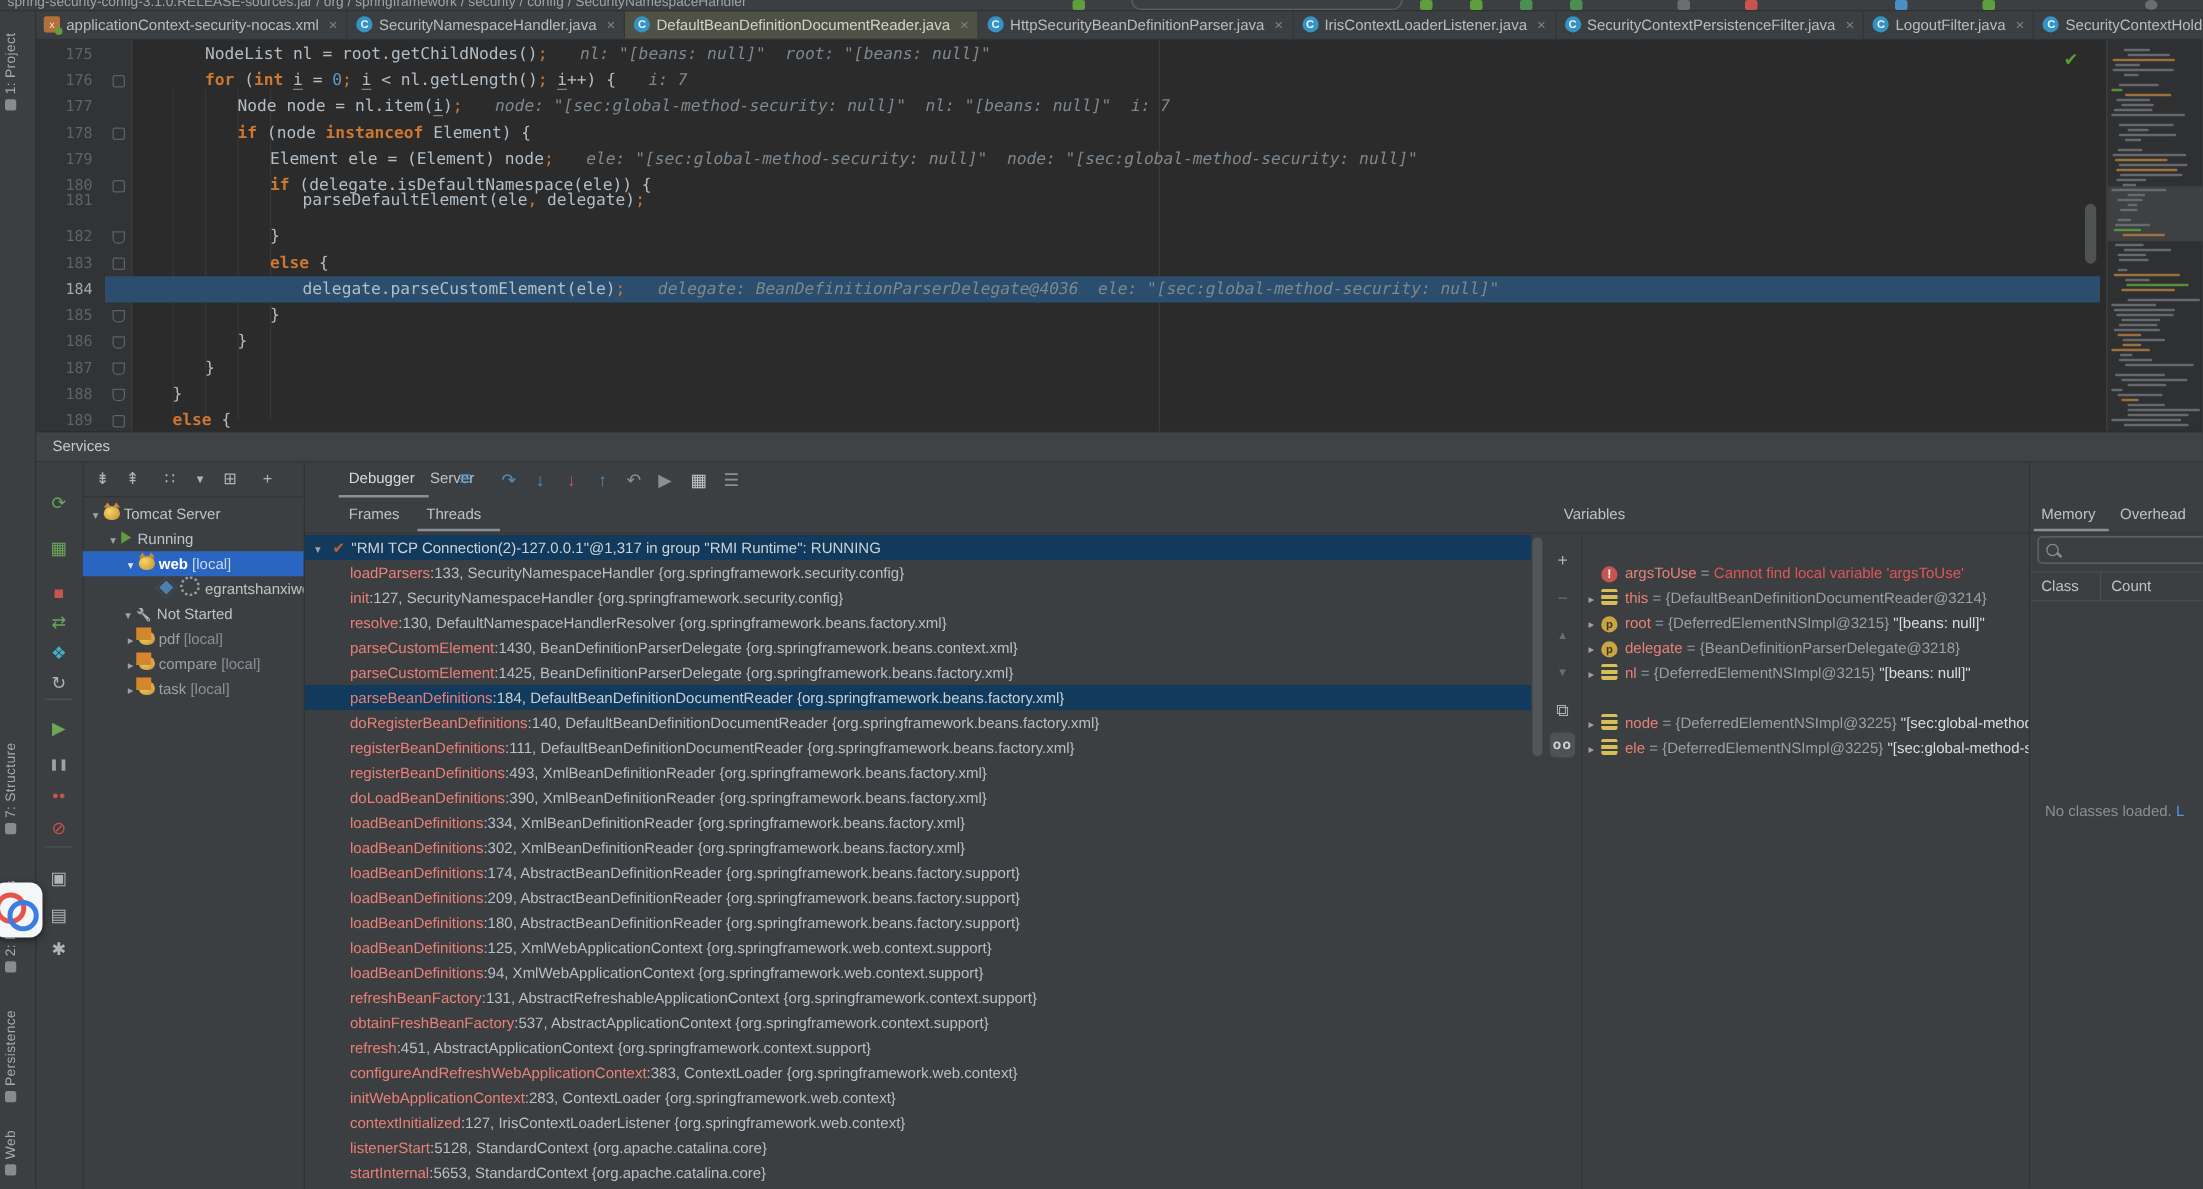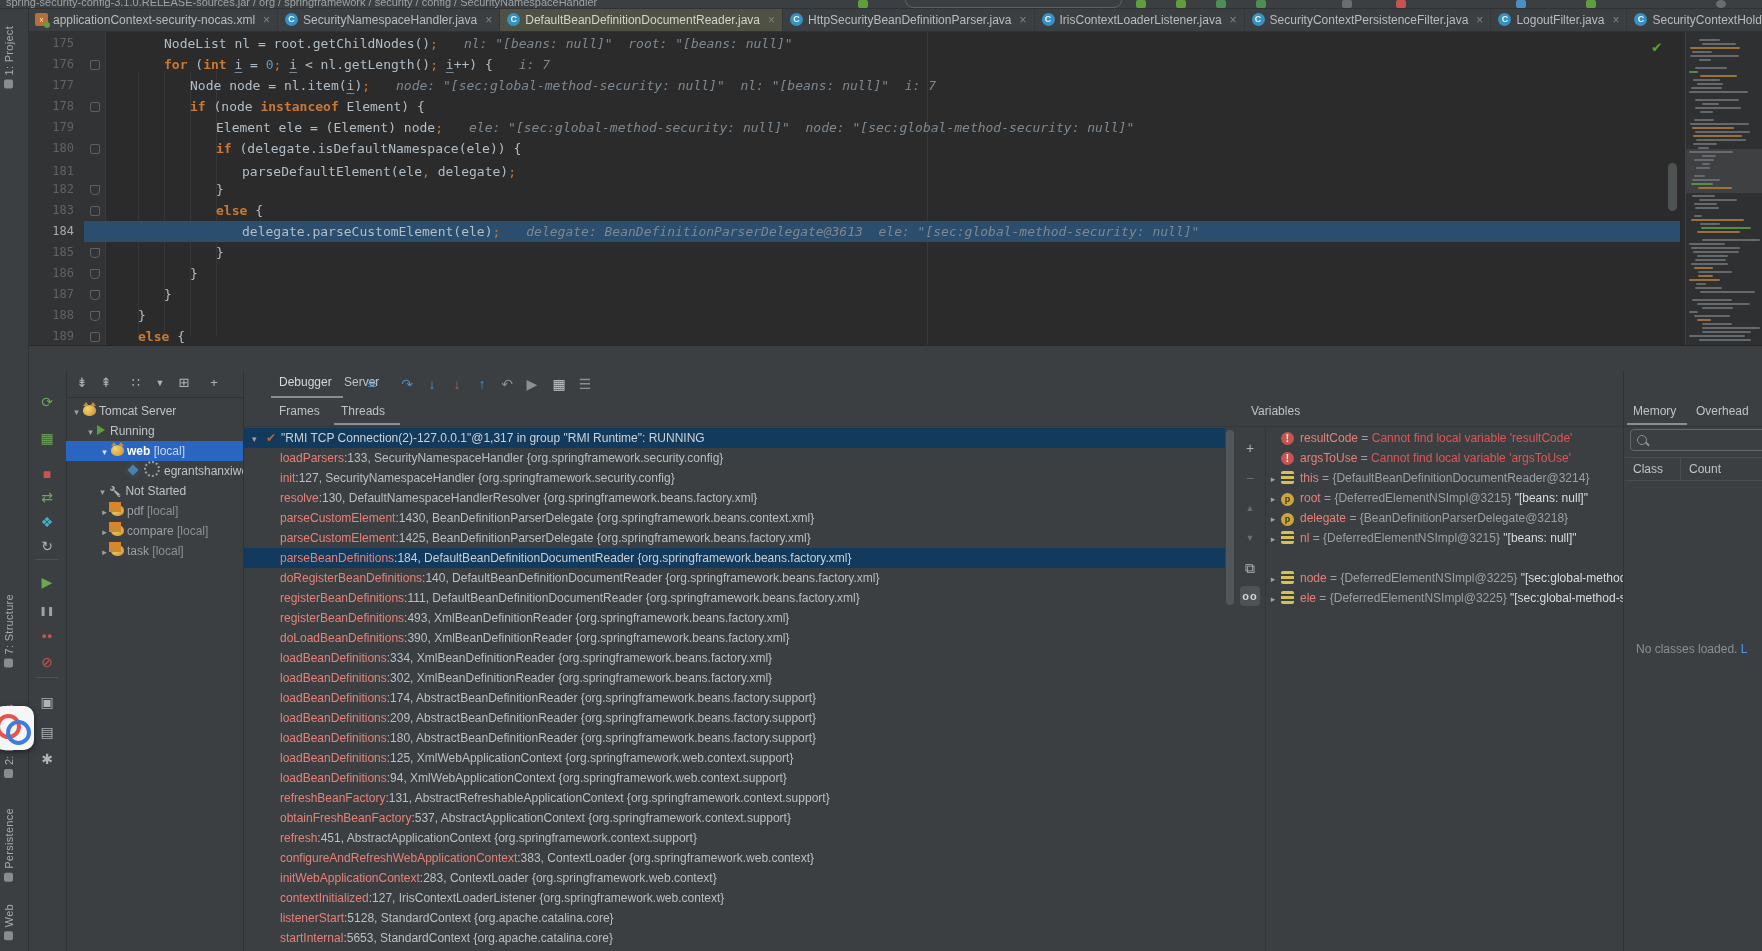--- a/index.html
+++ b/index.html
@@ -217,24 +217,24 @@
 <div id="editor">
   <div id="gutter-bg"></div>
   <div id="exec-band" style="top: 190.1px;"></div>
   <div id="code-lines">
       <div class="cl" style="top: 2px;"><span class="ln">175</span><span class="code" style="left: 136px;"><span class="tk-p">NodeList nl = root.getChildNodes()</span><span class="tk-o">;</span><span class="inline-hint">nl: "[beans: null]"  root: "[beans: null]"</span></span></div>
       <div class="cl" style="top: 22.9px;"><span class="ln">176</span><span class="fold"></span><span class="code" style="left: 136px;"><span class="tk-kw">for</span><span class="tk-p"> (</span><span class="tk-kw">int</span><span class="tk-p"> </span><span class="tk-un">i</span><span class="tk-p"> = </span><span class="tk-nm">0</span><span class="tk-o">;</span><span class="tk-p"> </span><span class="tk-un">i</span><span class="tk-p"> &lt; nl.getLength()</span><span class="tk-o">;</span><span class="tk-p"> </span><span class="tk-un">i</span><span class="tk-p">++) {</span><span class="inline-hint">i: 7</span></span></div>
       <div class="cl" style="top: 43.8px;"><span class="ln">177</span><span class="code" style="left: 162px;"><span class="tk-p">Node node = nl.item(</span><span class="tk-un">i</span><span class="tk-p">)</span><span class="tk-o">;</span><span class="inline-hint">node: "[sec:global-method-security: null]"  nl: "[beans: null]"  i: 7</span></span></div>
       <div class="cl" style="top: 64.7px;"><span class="ln">178</span><span class="fold"></span><span class="code" style="left: 162px;"><span class="tk-kw">if</span><span class="tk-p"> (node </span><span class="tk-kw">instanceof</span><span class="tk-p"> Element) {</span></span></div>
       <div class="cl" style="top: 85.6px;"><span class="ln">179</span><span class="code" style="left: 188px;"><span class="tk-p">Element ele = (Element) node</span><span class="tk-o">;</span><span class="inline-hint">ele: "[sec:global-method-security: null]"  node: "[sec:global-method-security: null]"</span></span></div>
       <div class="cl" style="top: 106.5px;"><span class="ln">180</span><span class="fold"></span><span class="code" style="left: 188px;"><span class="tk-kw">if</span><span class="tk-p"> (delegate.isDefaultNamespace(ele)) {</span></span></div>
-      <div class="cl" style="top: 130px;"><span class="ln">181</span><span class="code" style="left: 214px;"><span class="tk-p">parseDefaultElement(ele</span><span class="tk-o">,</span><span class="tk-p"> delegate)</span><span class="tk-o">;</span></span></div>
+      <div class="cl" style="top: 119px;"><span class="ln">181</span><span class="code" style="left: 214px;"><span class="tk-p">parseDefaultElement(ele</span><span class="tk-o">,</span><span class="tk-p"> delegate)</span><span class="tk-o">;</span></span></div>
       <div class="cl" style="top: 148.3px;"><span class="ln">182</span><span class="fold" style="border-radius: 0px 0px 4px 4px;"></span><span class="code" style="left: 188px;"><span class="tk-p">}</span></span></div>
       <div class="cl" style="top: 169.2px;"><span class="ln">183</span><span class="fold"></span><span class="code" style="left: 188px;"><span class="tk-kw">else</span><span class="tk-p"> {</span></span></div>
-      <div class="cl cur" style="top: 190.1px;"><span class="ln">184</span><span class="code" style="left: 214px;"><span class="tk-p">delegate.parseCustomElement(ele)</span><span class="tk-o">;</span><span class="inline-hint">delegate: BeanDefinitionParserDelegate@3613  ele: "[sec:global-method-security: null]"</span></span></div>
+      <div class="cl cur" style="top: 190.1px;"><span class="ln">184</span><span class="code" style="left: 214px;"><span class="tk-p">delegate.parseCustomElement(ele)</span><span class="tk-o">;</span><span class="inline-hint">delegate: BeanDefinitionParserDelegate@4036  ele: "[sec:global-method-security: null]"</span></span></div>
       <div class="cl" style="top: 211px;"><span class="ln">185</span><span class="fold" style="border-radius: 0px 0px 4px 4px;"></span><span class="code" style="left: 188px;"><span class="tk-p">}</span></span></div>
       <div class="cl" style="top: 231.9px;"><span class="ln">186</span><span class="fold" style="border-radius: 0px 0px 4px 4px;"></span><span class="code" style="left: 162px;"><span class="tk-p">}</span></span></div>
       <div class="cl" style="top: 252.8px;"><span class="ln">187</span><span class="fold" style="border-radius: 0px 0px 4px 4px;"></span><span class="code" style="left: 136px;"><span class="tk-p">}</span></span></div>
       <div class="cl" style="top: 273.7px;"><span class="ln">188</span><span class="fold" style="border-radius: 0px 0px 4px 4px;"></span><span class="code" style="left: 110px;"><span class="tk-p">}</span></span></div>
       <div class="cl" style="top: 294.6px;"><span class="ln">189</span><span class="fold"></span><span class="code" style="left: 110px;"><span class="tk-kw">else</span><span class="tk-p"> {</span></span></div>
     </div>
   <div class="iguide" style="left:110px"></div>
   <div class="iguide" style="left:136px"></div>
   <div class="iguide" style="left:162px"></div>
   <div class="iguide" style="left:188px"></div>
@@ -309,20 +309,23 @@
     <div class="mm-bar" style="top: 284px; left: 8px; width: 36px; background: rgb(110, 115, 119); opacity: 0.85;"></div>
     <div class="mm-bar" style="top: 288px; left: 11px; width: 14px; background: rgb(176, 122, 63); opacity: 0.85;"></div>
     <div class="mm-bar" style="top: 292px; left: 16px; width: 30px; background: rgb(110, 115, 119); opacity: 0.85;"></div>
     <div class="mm-bar" style="top: 296px; left: 16px; width: 58px; background: rgb(110, 115, 119); opacity: 0.85;"></div>
     <div class="mm-bar" style="top: 300px; left: 16px; width: 49px; background: rgb(110, 115, 119); opacity: 0.85;"></div>
     <div class="mm-bar" style="top: 304px; left: 3px; width: 56px; background: rgb(110, 115, 119); opacity: 0.85;"></div>
     <div class="mm-bar" style="top: 308px; left: 13px; width: 52px; background: rgb(110, 115, 119); opacity: 0.85;"></div>
   </div>
 
 <div id="services">
+  <div id="svc-header">
+    <span>Services</span>
+  </div>
   <div id="svc-controls">
       <div class="ctl" style="top: 23px; color: rgb(107, 167, 87);">⟳</div>
       <div class="ctl" style="top: 59px; color: rgb(107, 167, 87);">▦</div>
       <div class="ctl" style="top: 95px; color: rgb(199, 84, 80);">■</div>
       <div class="ctl" style="top: 118px; color: rgb(107, 167, 87);">⇄</div>
       <div class="ctl" style="top: 143px; color: rgb(67, 176, 201);">❖</div>
       <div class="ctl" style="top: 167px; color: rgb(175, 180, 184);">↻</div>
       <div class="ctl" style="top: 203px; color: rgb(107, 167, 87);">▶</div>
       <div class="ctl" style="top: 232px; color: rgb(157, 162, 166); font-size: 9px;">❚❚</div>
       <div class="ctl" style="top: 257px; color: rgb(199, 84, 80); font-size: 9px;">●●</div>
@@ -408,21 +411,20 @@
     <div id="frames-sb"></div>
     <div id="watch-tb">
         <div class="wti" style="top: 12px;">+</div>
         <div class="wti dis" style="top: 42px;">−</div>
         <div class="wti dis" style="top: 72px; font-size: 9px;">▲</div>
         <div class="wti dis" style="top: 102px; font-size: 9px;">▼</div>
         <div class="wti" style="top: 132px;">⧉</div>
         <div class="wti toggled" style="top: 160px;">oo</div>
       </div>
     <div id="variables">
-        <div class="vrow" style="top: 2px;"><span class="chev"> </span><span class="vic error">!</span><span class="vname">resultCode</span><span class="veq"> = </span><span class="verr">Cannot find local variable 'resultCode'</span></div>
         <div class="vrow" style="top: 22px;"><span class="chev"> </span><span class="vic error">!</span><span class="vname">argsToUse</span><span class="veq"> = </span><span class="verr">Cannot find local variable 'argsToUse'</span></div>
         <div class="vrow" style="top: 42px;"><span class="chev">▸</span><span class="vic value"></span><span class="vname">this</span><span class="veq"> = </span><span class="vref">{DefaultBeanDefinitionDocumentReader@3214}</span></div>
         <div class="vrow" style="top: 62px;"><span class="chev">▸</span><span class="vic param">p</span><span class="vname">root</span><span class="veq"> = </span><span class="vref">{DeferredElementNSImpl@3215}</span><span class="vstr"> "[beans: null]"</span></div>
         <div class="vrow" style="top: 82px;"><span class="chev">▸</span><span class="vic param">p</span><span class="vname">delegate</span><span class="veq"> = </span><span class="vref">{BeanDefinitionParserDelegate@3218}</span></div>
         <div class="vrow" style="top: 102px;"><span class="chev">▸</span><span class="vic value"></span><span class="vname">nl</span><span class="veq"> = </span><span class="vref">{DeferredElementNSImpl@3215}</span><span class="vstr"> "[beans: null]"</span></div>
         <div class="vrow" style="top: 142px;"><span class="chev">▸</span><span class="vic value"></span><span class="vname">node</span><span class="veq"> = </span><span class="vref">{DeferredElementNSImpl@3225}</span><span class="vstr"> "[sec:global-method-security: null]"</span></div>
         <div class="vrow" style="top: 162px;"><span class="chev">▸</span><span class="vic value"></span><span class="vname">ele</span><span class="veq"> = </span><span class="vref">{DeferredElementNSImpl@3225}</span><span class="vstr"> "[sec:global-method-security: null]"</span></div>
       </div>
     <div id="memory">
       <div id="mem-search"><span class="mag"></span></div>

